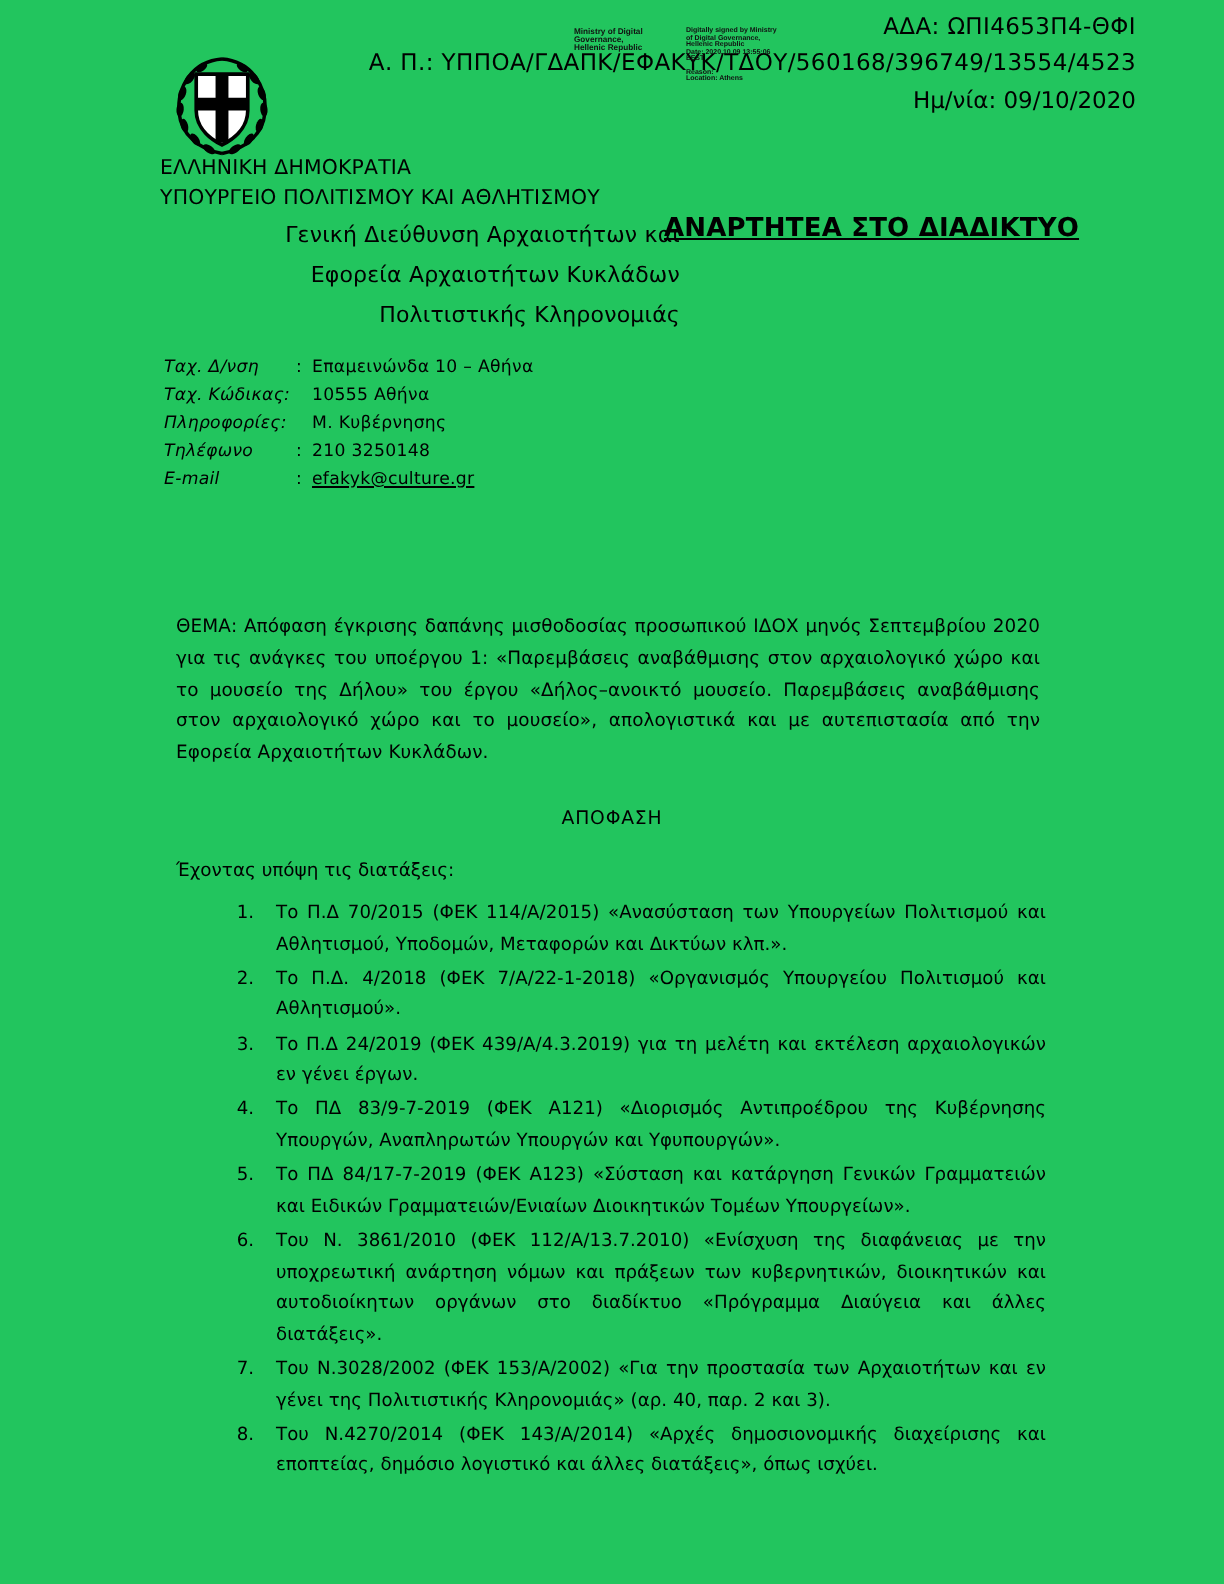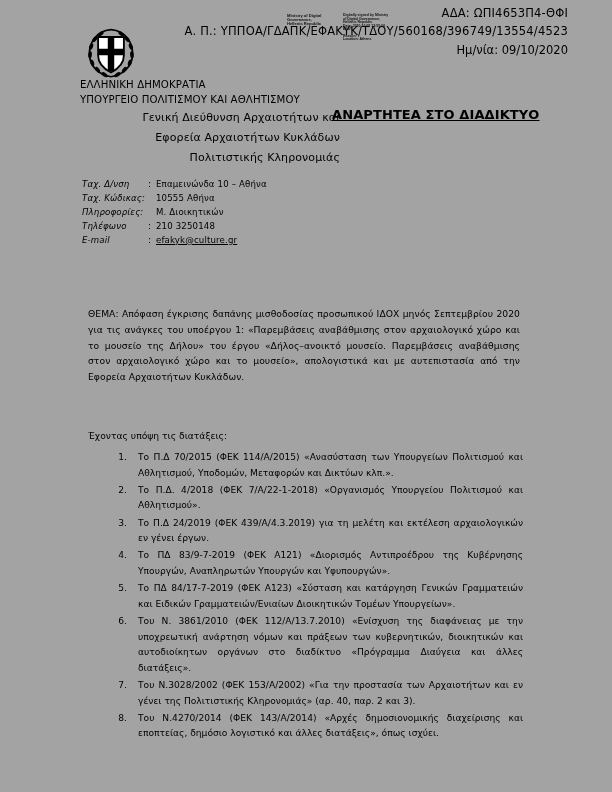--- a/index.html
+++ b/index.html
@@ -9,21 +9,21 @@
     background: #ffffff;
   }
   body {
     font-family: "DejaVu Sans", sans-serif;
     color: #000000;
   }
   .page {
     position: relative;
     width: 612px;
     height: 792px;
-    background: #a3a3a3;
+    background: #22c55e;
     overflow: hidden;
   }
 
   
   .ada-line {
     position: absolute;
     top: 6px;
     right: 44px;
     font-size: 11.5px;
     letter-spacing: .2px;
@@ -271,36 +271,37 @@
       <span class="contact-value">Επαμεινώνδα 10 – Αθήνα</span>
     </div>
     <div class="contact-row">
       <span class="contact-label">Ταχ. Κώδικας:</span>
       <span class="contact-sep"></span>
       <span class="contact-value">10555 Αθήνα</span>
     </div>
     <div class="contact-row">
       <span class="contact-label">Πληροφορίες:</span>
       <span class="contact-sep"></span>
-      <span class="contact-value">Μ. Διοικητικών</span>
+      <span class="contact-value">Μ. Κυβέρνησης</span>
     </div>
     <div class="contact-row">
       <span class="contact-label">Τηλέφωνο</span>
       <span class="contact-sep">:</span>
       <span class="contact-value">210 3250148</span>
     </div>
     <div class="contact-row">
       <span class="contact-label">E-mail</span>
       <span class="contact-sep">:</span>
       <span class="contact-value"><span class="mail">efakyk@culture.gr</span></span>
     </div>
   </div>
 
   <div class="subject">ΘΕΜΑ: Απόφαση έγκρισης δαπάνης μισθοδοσίας προσωπικού ΙΔΟΧ μηνός Σεπτεμβρίου 2020 για τις ανάγκες του υποέργου 1: «Παρεμβάσεις αναβάθμισης στον αρχαιολογικό χώρο και το μουσείο της Δήλου» του έργου «Δήλος–ανοικτό μουσείο. Παρεμβάσεις αναβάθμισης στον αρχαιολογικό χώρο και το μουσείο», απολογιστικά και με αυτεπιστασία από την Εφορεία Αρχαιοτήτων Κυκλάδων.</div>
 
+  <div class="decision-heading">ΑΠΟΦΑΣΗ</div>
 
   <div class="regard-line">Έχοντας υπόψη τις διατάξεις:</div>
 
   <div class="provisions">
     <div class="prov-item">
       <span class="prov-num">1.</span>
       <span class="prov-text">Το Π.Δ 70/2015 (ΦΕΚ 114/Α/2015) «Ανασύσταση των Υπουργείων Πολιτισμού και Αθλητισμού, Υποδομών, Μεταφορών και Δικτύων κλπ.».</span>
     </div>
     <div class="prov-item">
       <span class="prov-num">2.</span>

